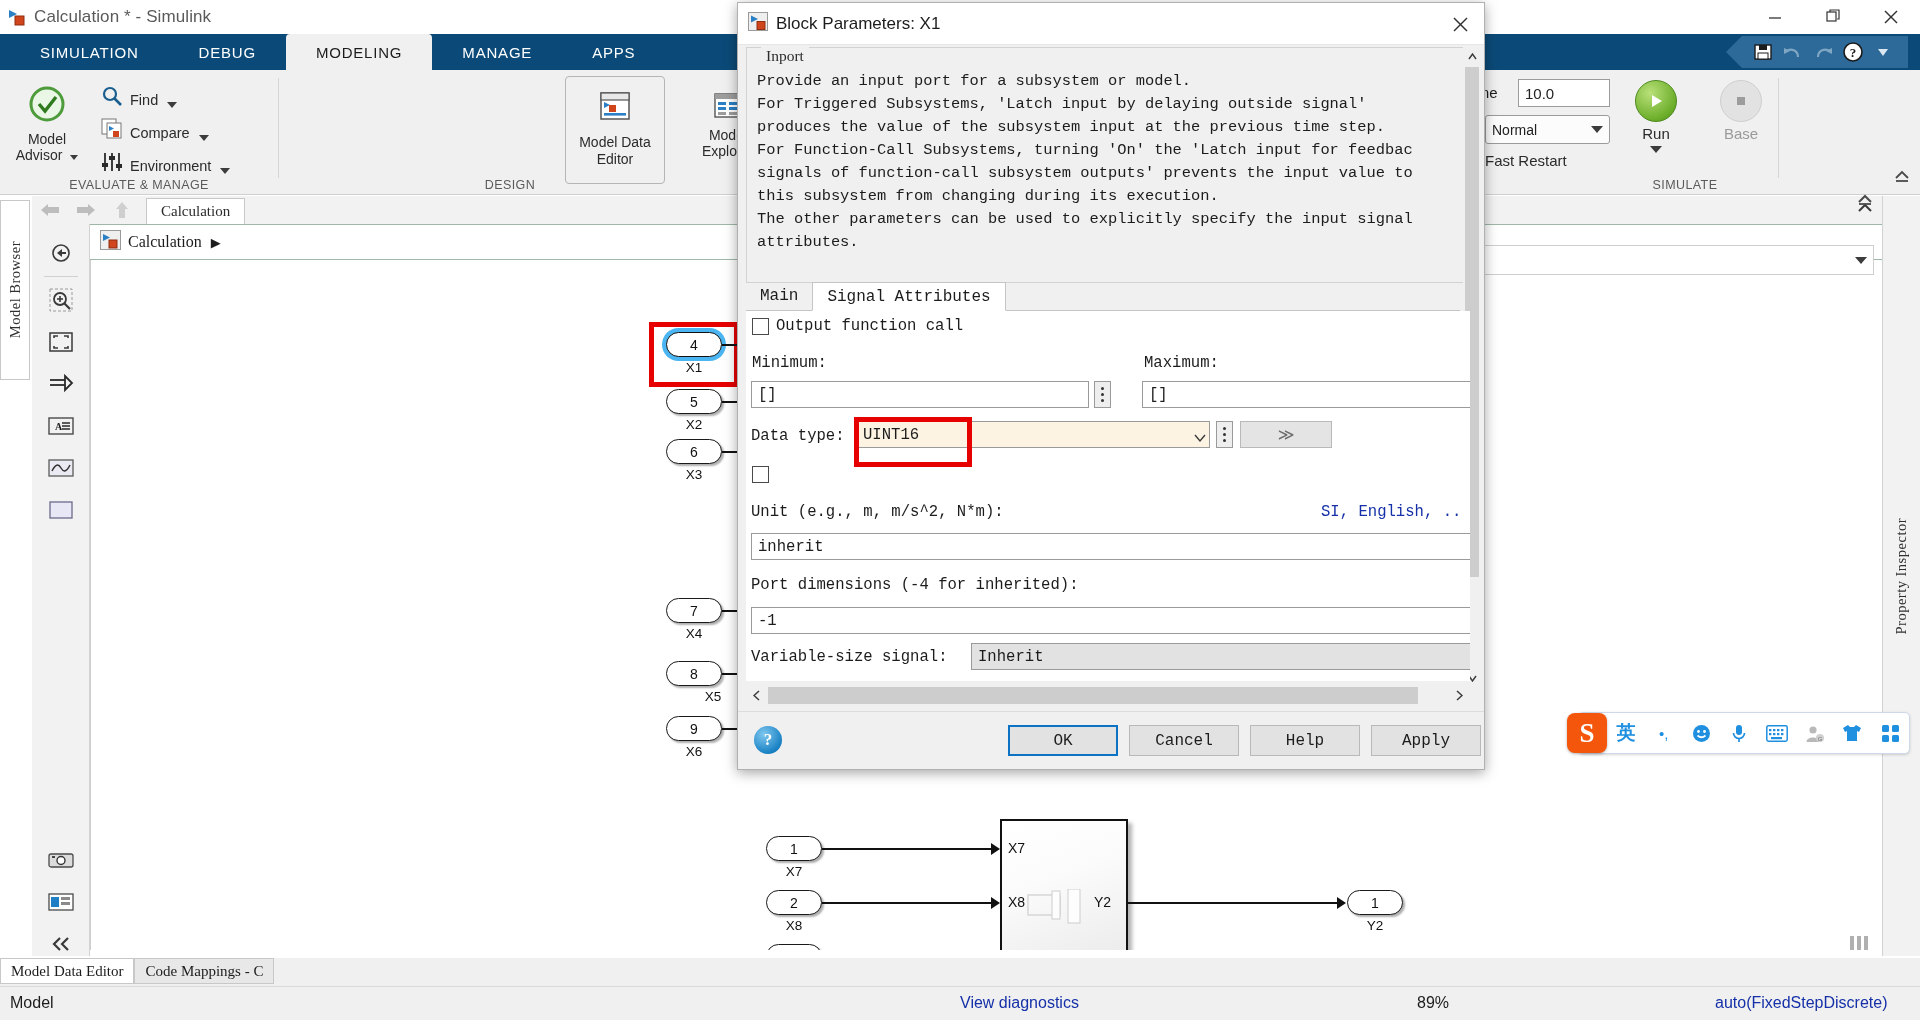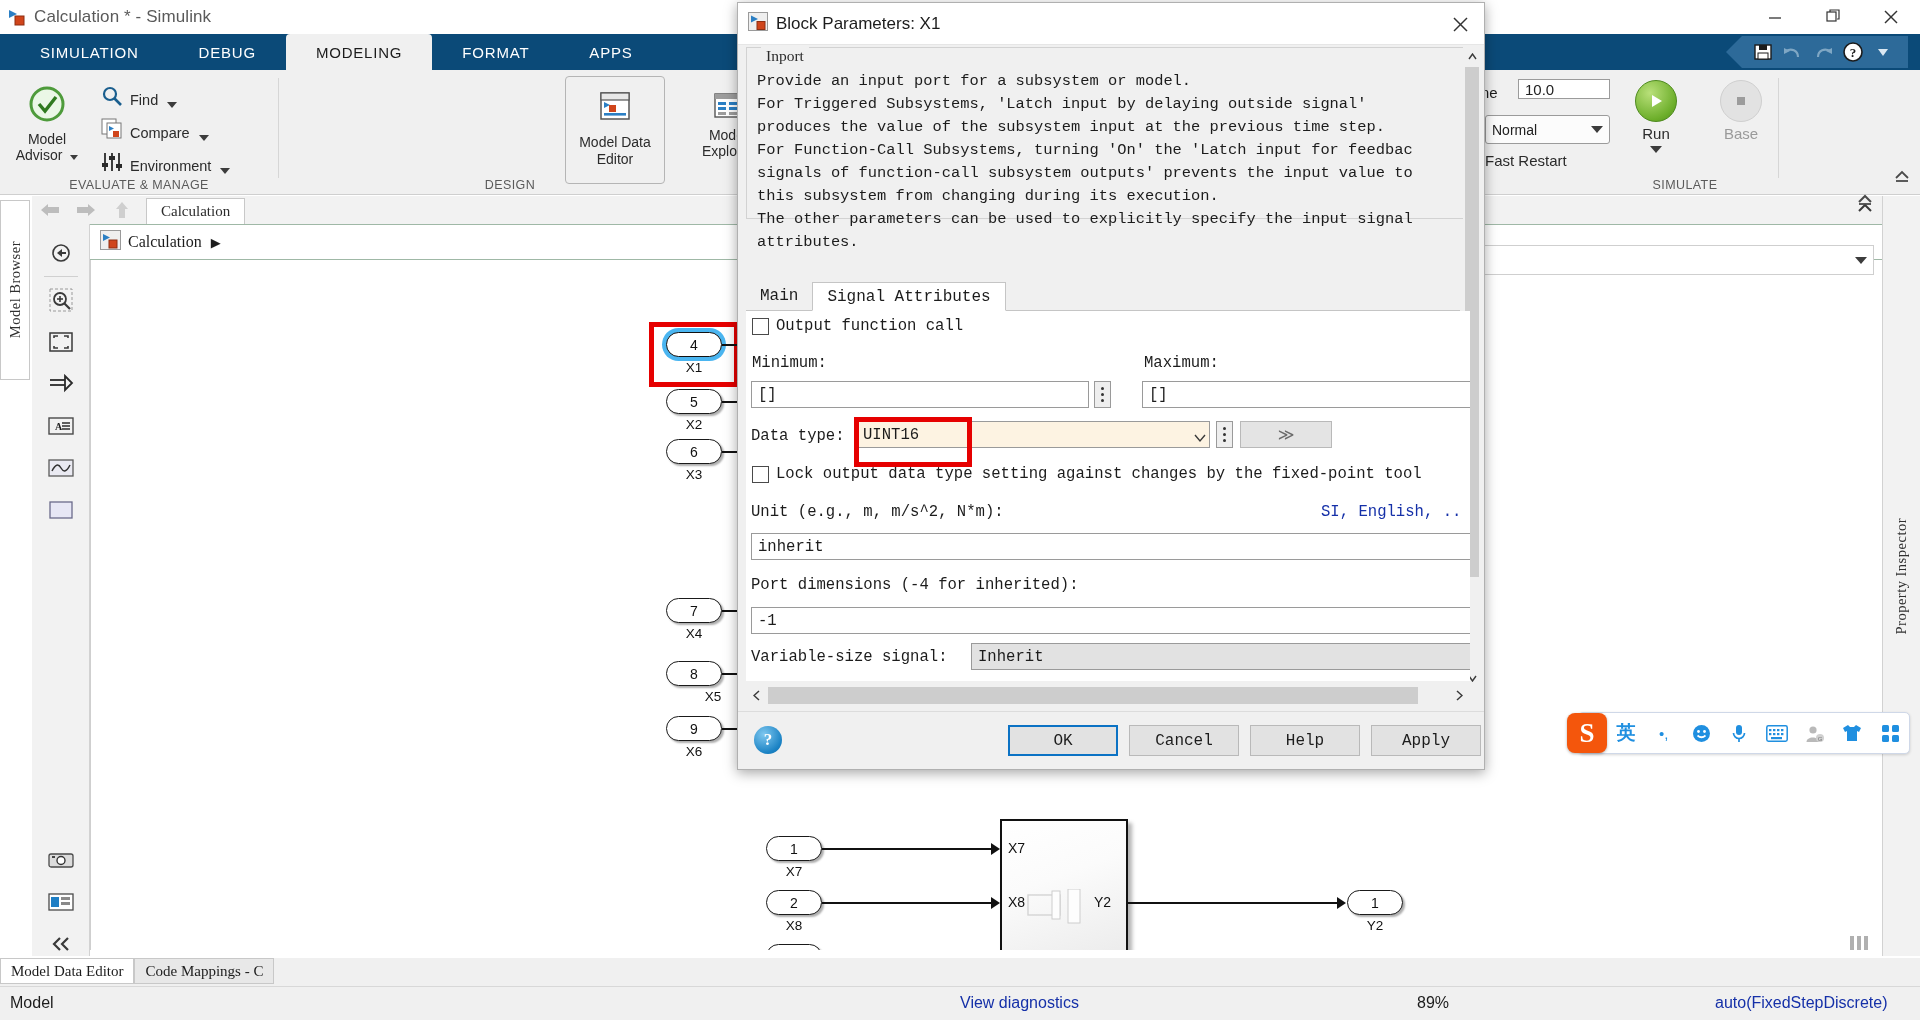--- a/index.html
+++ b/index.html
@@ -50,21 +50,21 @@
   .design-card { position:absolute; left:285px; top:6px; width:100px; height:108px;
     border:1px solid #b5b5b5; border-radius:4px; background:#f0f0f0;
     display:flex; flex-direction:column; align-items:center; padding-top:12px;}
   .grid-ico { width:30px; height:30px; display:grid; grid-template-columns:1fr 1fr; grid-template-rows:1fr 1fr;
      gap:1px; background:#8a8a8a; border:1px solid #8a8a8a; }
   .grid-ico div { background:#fdf3c8; }
   .grid-ico div:nth-child(1){background:#fdf3c8;} .grid-ico div:nth-child(2){background:#fefaea;}
   .grid-ico div:nth-child(3){background:#fefaea;} .grid-ico div:nth-child(4){background:#fdf3c8;}
   .dropdn { width:0;height:0;border-left:6px solid transparent;border-right:6px solid transparent;border-top:7px solid #3c3c3c;}
 
-  .stop-time-field { width:92px; height:20px; border:1px solid #9b9b9b; background:#fff;
+  .stop-time-field { width:92px; height:28px; border:1px solid #9b9b9b; background:#fff;
      font-size:15px; color:#222; padding:0 6px; display:flex; align-items:center; }
   .combo { width:120px; height:29px; border:1px solid #9b9b9b; background:#fcfcfc; border-radius:3px;
      font-size:14px; color:#222; padding:0 6px; display:flex; align-items:center; justify-content:space-between;}
   .run-circle { width:42px;height:42px;border-radius:50%;
      background:radial-gradient(circle at 35% 30%, #b9e07a, #6cae2a 70%, #4e8a1c);
      border:1px solid #4d8a1d; display:flex;align-items:center;justify-content:center;}
   .stop-circle { width:42px;height:42px;border-radius:50%;background:#e2e2e2;border:1px solid #cfcfcf;
      display:flex;align-items:center;justify-content:center;}
 
   
@@ -139,21 +139,21 @@
   .ime-ico { flex:1; display:flex; align-items:center; justify-content:center; color:#1f8fe0; font-size:17px; }
 
   
   .dlg { position:absolute; left:737px; top:2px; width:748px; height:768px;
      background:#f0f0f0; border:1px solid #b0b0b0; box-shadow:0 3px 12px rgba(0,0,0,0.35); }
   .dlg-title { height:42px; background:#ffffff; display:flex; align-items:center;
      padding-left:10px; border-bottom:1px solid #e6e6e6; }
   .dlg-title-text { font-size:17px; color:#1c1c1c; margin-left:8px; }
   .dlg-close { position:absolute; right:4px; top:4px; width:40px; height:34px;
      display:flex; align-items:center; justify-content:center; color:#333; }
-  .desc-box { position:absolute; left:8px; top:44px; width:732px; height:172px;
+  .desc-box { position:absolute; left:8px; top:44px; width:732px; height:236px;
      border:1px solid #d2d2d2; background:#f0f0f0; }
   .desc-legend { position:absolute; left:14px; top:-1px; background:#f0f0f0; padding:0 5px;
      font-size:15.5px; color:#2c2c2c; font-family:"Liberation Serif", serif; }
   .desc-body { position:absolute; left:10px; top:22px; width:712px; font-size:15.4px; line-height:23px;
      color:#1c1c1c; font-family:"Liberation Mono", monospace; white-space:pre; }
   .v-scroll { position:absolute; right:3px; top:44px; width:18px; height:640px; background:#f0f0f0; }
   .vs-arrow { width:18px; height:18px; display:flex; align-items:center; justify-content:center;
      background:#f0f0f0; color:#3a3a3a; font-size:10px;}
   .vs-thumb { position:absolute; left:2px; width:14px; background:#cdcdcd; }
 
@@ -231,21 +231,21 @@
         </svg>
     </div>
   </div>
 </div>
 
 <div class="ribbon-tabs">
   <div style="width:10px"></div>
   <div class="rtab">SIMULATION</div>
   <div class="rtab">DEBUG</div>
   <div class="rtab active">MODELING</div>
-  <div class="rtab">FORMAT</div>
+  <div class="rtab">MANAGE</div>
   <div class="rtab">APPS</div>
 </div>
 <div class="quick-access">
   <span class="qa-ico">
     <svg width="20" height="20" viewBox="0 0 20 20">
         <rect x="2" y="3" width="16" height="14" fill="#fff" stroke="#1c1c1c" stroke-width="1.4"></rect>
         <rect x="6" y="3" width="8" height="5" fill="#1c1c1c"></rect>
         <rect x="5" y="11" width="10" height="6" fill="#fff" stroke="#1c1c1c" stroke-width="1"></rect>
       </svg>
   </span>
@@ -795,21 +795,20 @@
         </svg>
     </div>
     <div class="spinner" style="left:470px; top:110px;">
         <i></i>
         <i></i>
         <i></i>
       </div>
     <div class="btn-ghost" style="left:494px; top:110px; width:92px;">≫</div>
 
     <div class="chk" style="left:6px; top:155px;"></div>
-    <div class="frm-lbl" style="left:30px; top:154px;">Lock output data type setting against changes by the fixed-point tool</div>
 
     <div class="frm-lbl" style="left:5px; top:192px;">Unit (e.g., m, m/s^2, N*m):</div>
     <div class="link-blue" style="left:575px; top:192px;">SI, English, ..</div>
     <div class="frm-input" style="left:5px; top:222px; width:730px;">inherit</div>
 
     <div class="frm-lbl" style="left:5px; top:265px;">Port dimensions (-4 for inherited):</div>
     <div class="frm-input" style="left:5px; top:296px; width:730px;">-1</div>
 
     <div class="frm-lbl" style="left:5px; top:337px;">Variable-size signal:</div>
     <div class="frm-select" style="left:225px; top:332px; width:510px;">Inherit</div>

